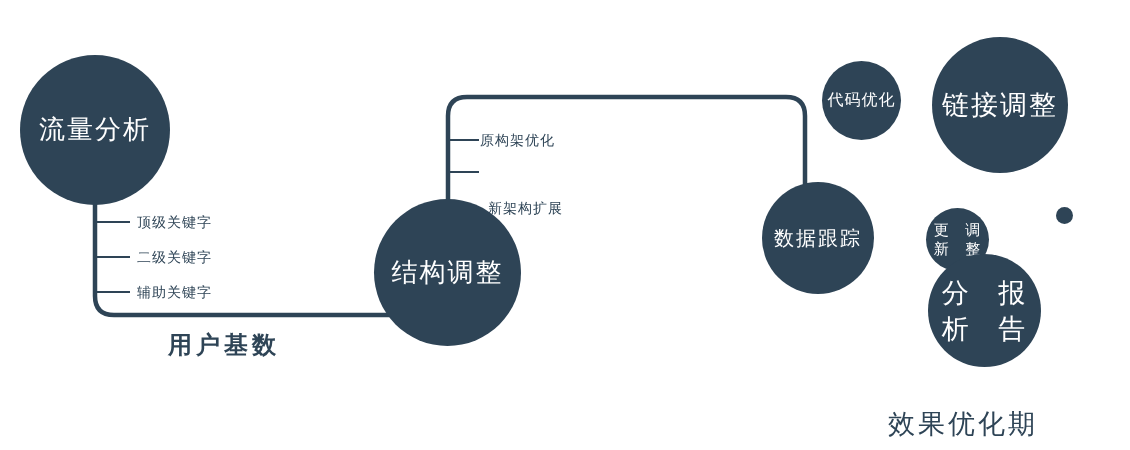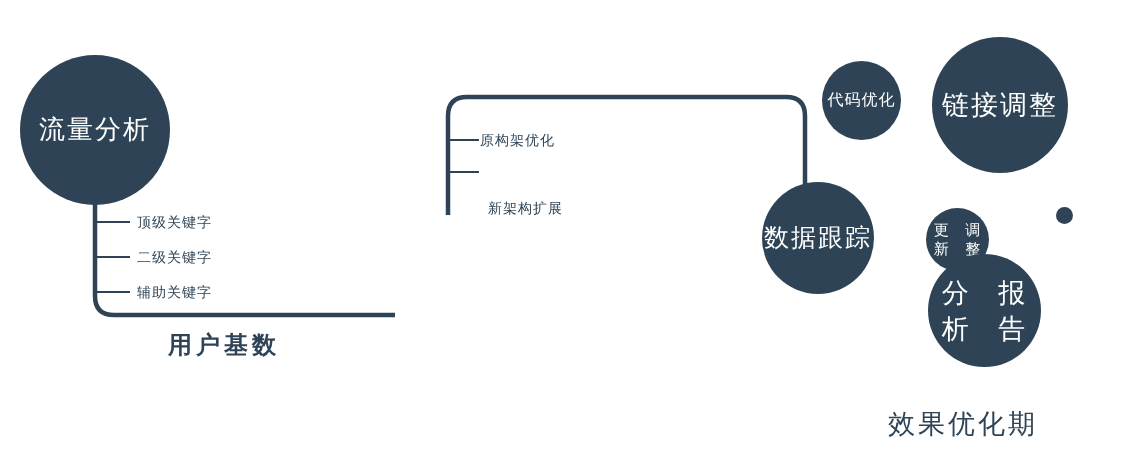--- a/index.html
+++ b/index.html
@@ -31,21 +31,21 @@
     align-items: center;
     justify-content: center;
     text-align: center;
     line-height: 1.3;
     z-index: 2;
     letter-spacing: 2px;
   }
 
   .n-traffic   { left: 20px;  top: 55px;  width: 150px; height: 150px; font-size: 26px; }
   .n-structure { left: 374px; top: 199px; width: 147px; height: 147px; font-size: 26px; }
-  .n-tracking  { left: 762px; top: 182px; width: 112px; height: 112px; font-size: 25px; }
+  .n-tracking  { left: 762px; top: 182px; width: 112px; height: 112px; font-size: 20px; }
   .n-code      { left: 822px; top: 61px;  width: 79px;  height: 79px;  font-size: 16px; letter-spacing: 1px; }
   .n-link      { left: 932px; top: 37px;  width: 136px; height: 136px; font-size: 27px; text-align: center; }
   .n-update    { left: 926px; top: 208px; width: 63px;  height: 63px;  font-size: 15px; font-weight: normal; letter-spacing: 1px; line-height: 1.25; }
   .n-report    { left: 928px; top: 254px; width: 113px; height: 113px; font-size: 27px; }
 
   .dot {
     position: absolute;
     left: 1056px; top: 207px;
     width: 17px; height: 17px;
     border-radius: 50%;
@@ -99,20 +99,23 @@
 
     <path d="M 448 215 L 448 116 Q 448 97 467 97 L 786 97 Q 805 97 805 116 L 805 195" fill="none" stroke="#2e4456" stroke-width="4.5"></path>
 
     <path d="M 448 140 L 479 140 M 448 172 L 479 172" fill="none" stroke="#2e4456" stroke-width="2"></path>
   </svg>
 
   <div class="node n-traffic">
     <span>流量分析</span>
   </div>
 
+  <div class="node n-structure">
+    <span>结构调整</span>
+  </div>
 
   <div class="node n-tracking">
     <span>数据</span>
     <span>跟踪</span>
   </div>
 
   <div class="node n-code">
     <span>代码</span>
     <span>优化</span>
   </div>

